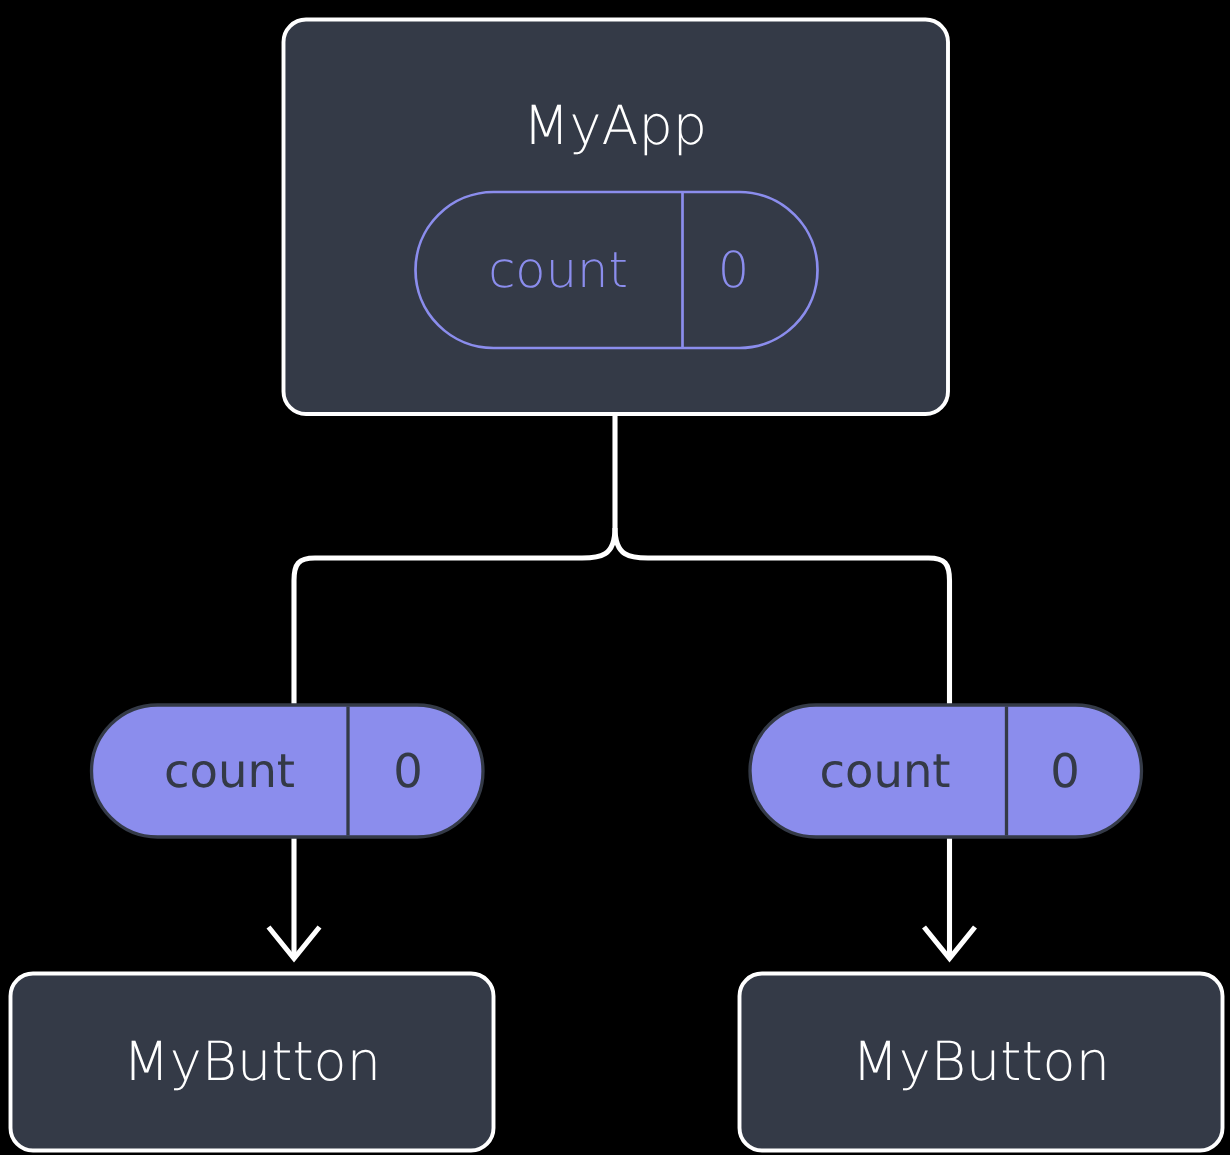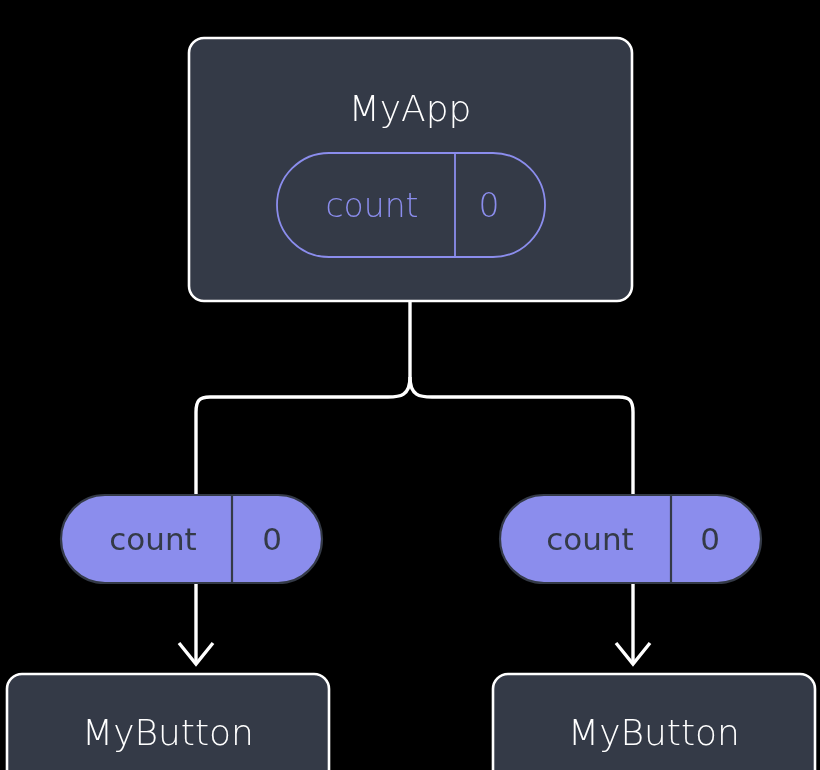--- a/index.html
+++ b/index.html
@@ -12,21 +12,20 @@
     width: 820px;
     height: 770px;
     overflow: hidden;
     font-family: "DejaVu Sans", "Liberation Sans", sans-serif;
   }
   #diagram-root {
     position: relative;
     width: 820px;
     height: 594px;
     background: #000000;
-    margin-top: 25px;
   }
   svg#diagram-svg {
     position: absolute;
     top: 0;
     left: 0;
     width: 820px;
     height: 770px;
     display: block;
   }
   .node-box-rect {

